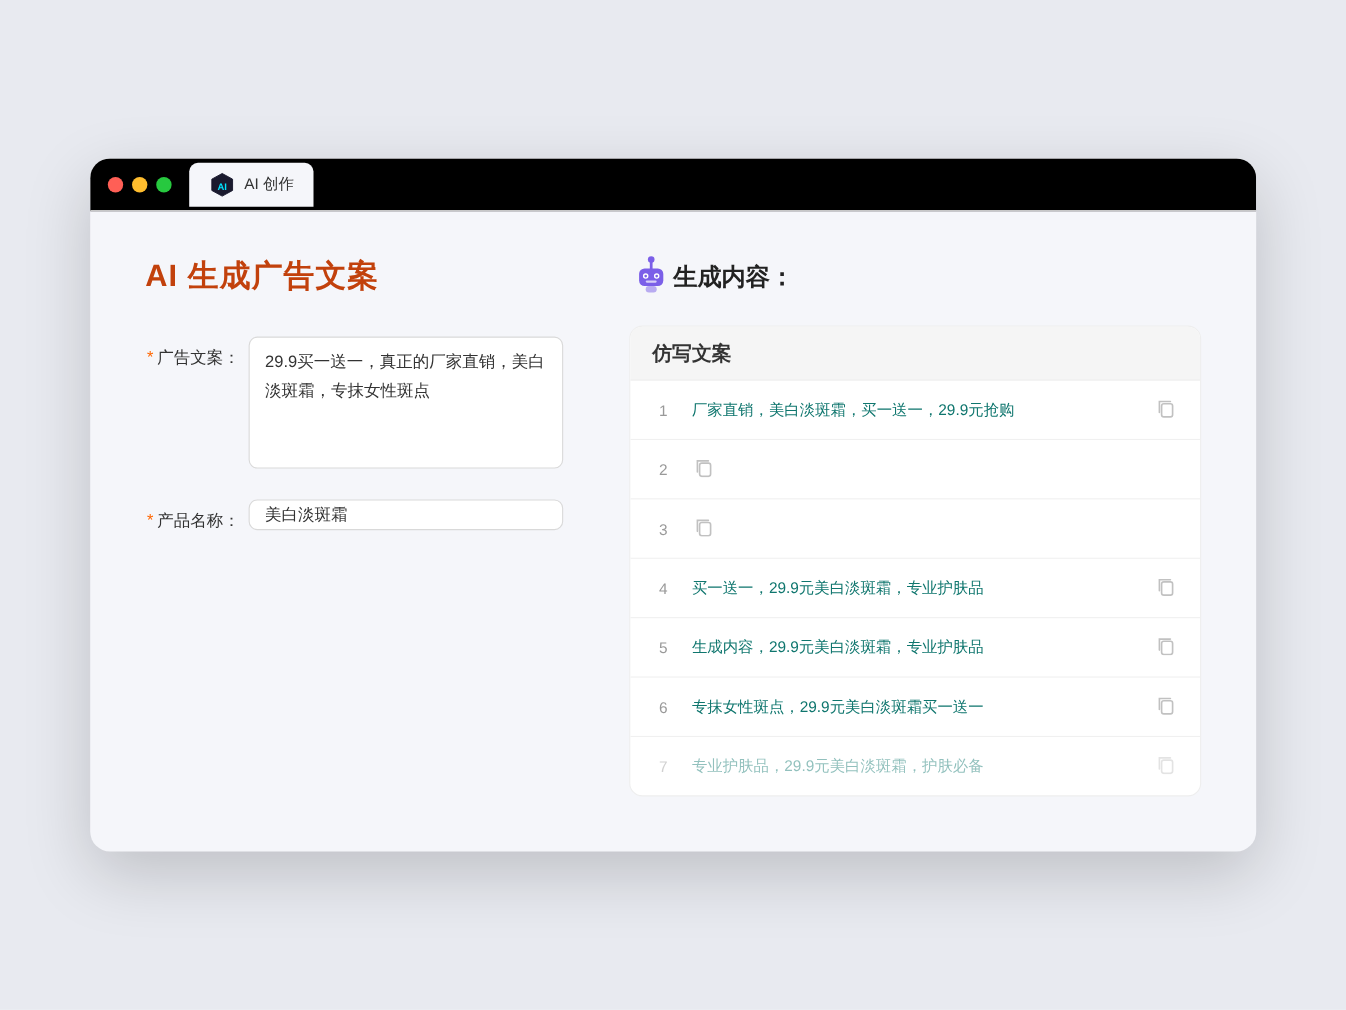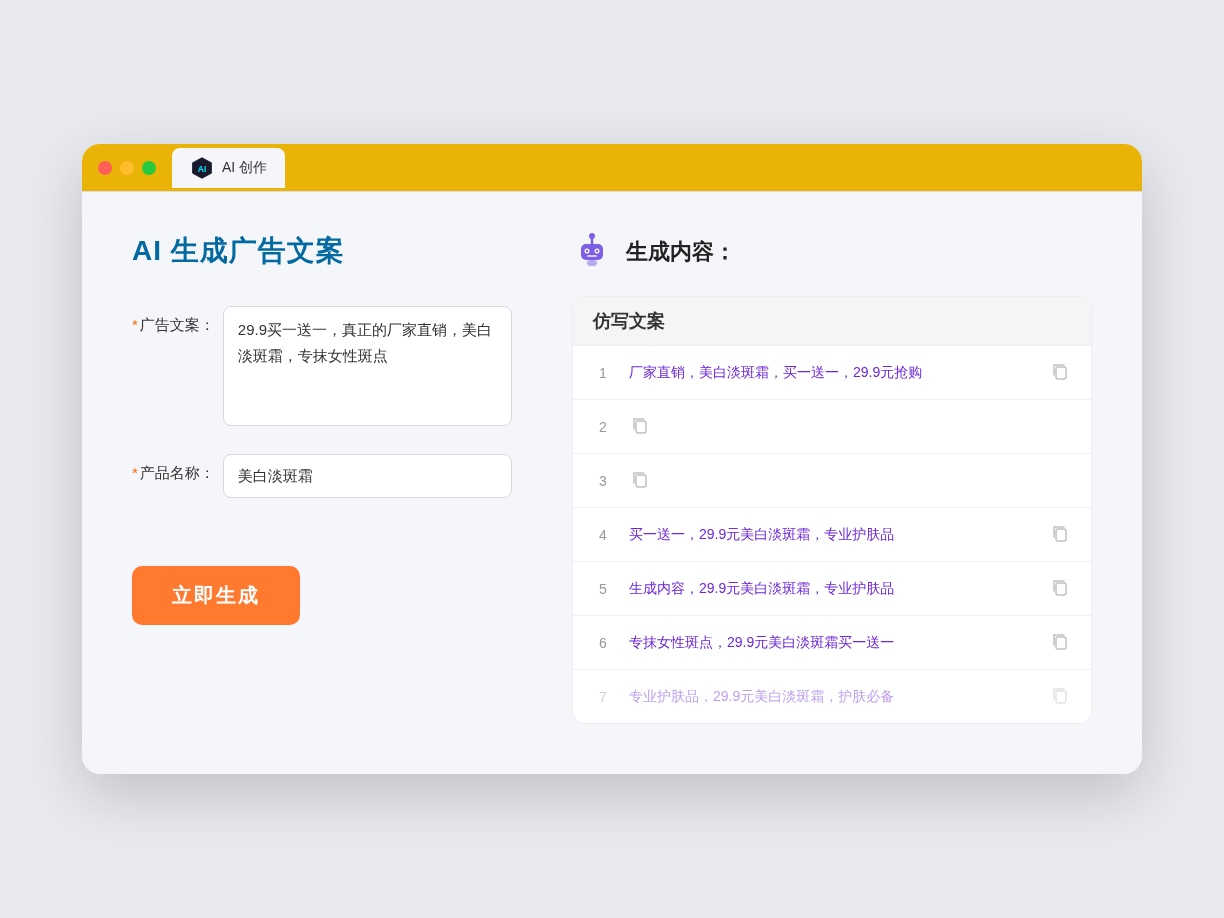--- a/index.html
+++ b/index.html
@@ -16,21 +16,21 @@
     .browser-window {
       width: 1060px;
       background: #f5f6fa;
       border-radius: 18px;
       box-shadow: 0 20px 60px rgba(0,0,0,0.18);
       overflow: hidden;
     }
 
     
     .title-bar {
-      background: #eab308;
+      background: #000000;
       height: 48px;
       display: flex;
       align-items: center;
       padding: 0 16px;
       gap: 16px;
       border-bottom: 1px solid #ddd;
     }
 
     .traffic-lights {
       display: flex;
@@ -74,39 +74,40 @@
     }
 
     
     .left-panel {
       flex: 0 0 380px;
     }
 
     .page-title {
       font-size: 28px;
       font-weight: 700;
-      color: #0369a1;
+      color: #c2410c;
       margin-bottom: 36px;
       letter-spacing: 1px;
     }
 
     .form-row {
       display: flex;
       align-items: flex-start;
       margin-bottom: 28px;
       gap: 8px;
     }
 
     .form-label {
       font-size: 15px;
       color: #333;
       white-space: nowrap;
       padding-top: 10px;
       min-width: 80px;
       text-align: right;
+      font-family: Liberation Mono, monospace;
     }
 
     .required-star {
       color: #f60;
       margin-right: 2px;
     }
 
     .form-input {
       flex: 1;
       border: 1.5px solid #d9d9d9;
@@ -119,21 +120,21 @@
       resize: none;
       font-family: inherit;
     }
 
     .form-textarea {
       height: 120px;
       line-height: 1.7;
     }
 
     .form-input-single {
-      height: 44px;
+      height: 28px;
     }
 
     .generate-btn {
       margin-top: 40px;
       background: #ff7a2f;
       color: #fff;
       border: none;
       border-radius: 10px;
       padding: 16px 40px;
       font-size: 20px;
@@ -144,21 +145,20 @@
 
     
     .right-panel {
       flex: 1;
       min-width: 0;
     }
 
     .result-header {
       display: flex;
       align-items: center;
-      gap: 14px;
       margin-bottom: 24px;
     }
 
     .result-title {
       font-size: 22px;
       font-weight: 600;
       color: #222;
     }
 
     .result-table-wrapper {
@@ -196,21 +196,21 @@
     .row-number {
       font-size: 14px;
       color: #999;
       min-width: 20px;
       text-align: center;
     }
 
     .row-text {
       flex: 1;
       font-size: 14px;
-      color: #6d28d9;
+      color: #0f766e;
       line-height: 1.5;
     }
 
     
     .robot-icon {
       width: 40px;
       height: 40px;
     }
   </style>
 </head>
@@ -251,21 +251,20 @@
       <div class="form-row">
         <div class="form-label">
           <span class="required-star">*</span><span>产品名称：</span>
         </div>
         <input type="text" class="form-input form-input-single" value="美白淡斑霜" style="">
       </div>
 
       
 
       
-      <button class="generate-btn">立即生成</button>
     </div>
 
     <div class="right-panel">
       <div class="result-header">
 
         <svg class="robot-icon" viewBox="0 0 40 40" xmlns="http://www.w3.org/2000/svg">
 
           <line x1="20" y1="6" x2="20" y2="12" stroke="#7b5fe8" stroke-width="2.5" stroke-linecap="round"></line>
           <circle cx="20" cy="4" r="3" fill="#7b5fe8"></circle>
 

